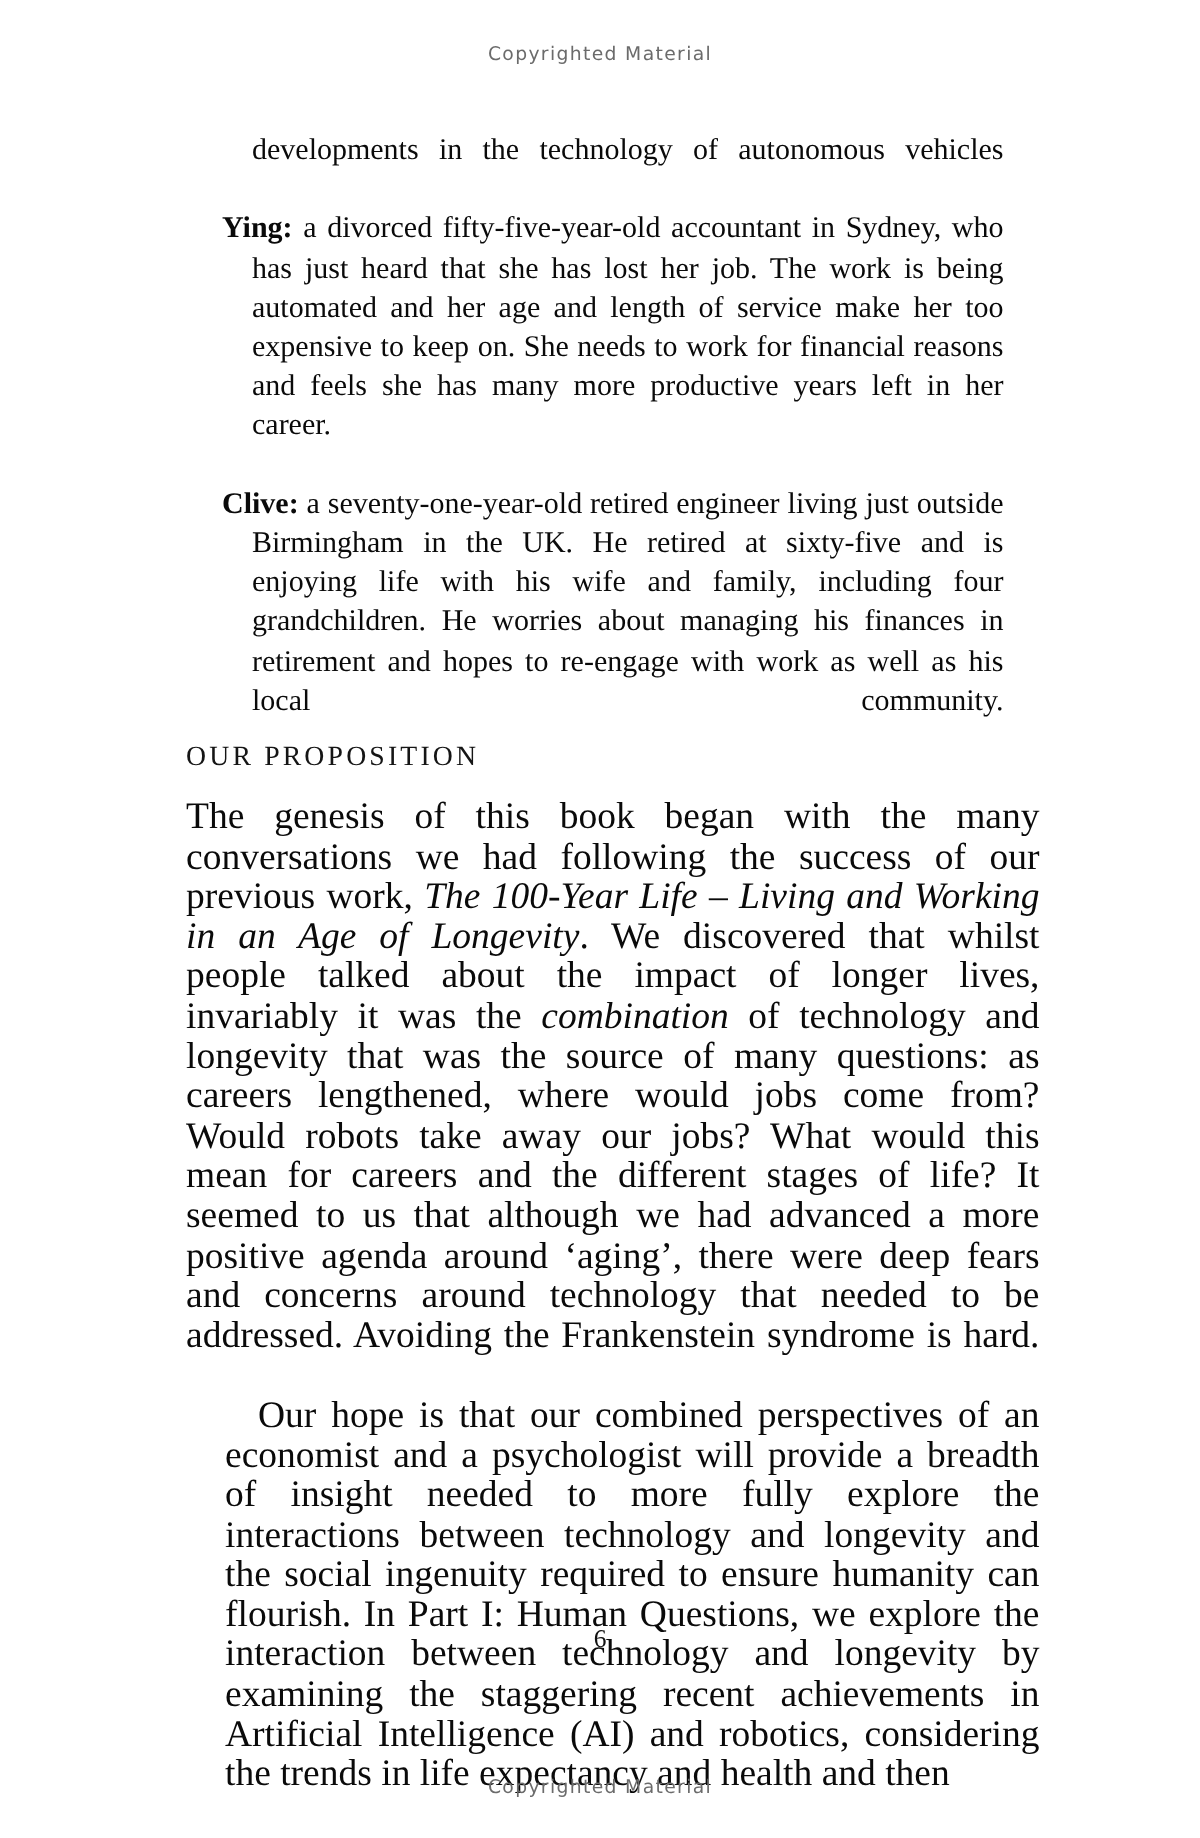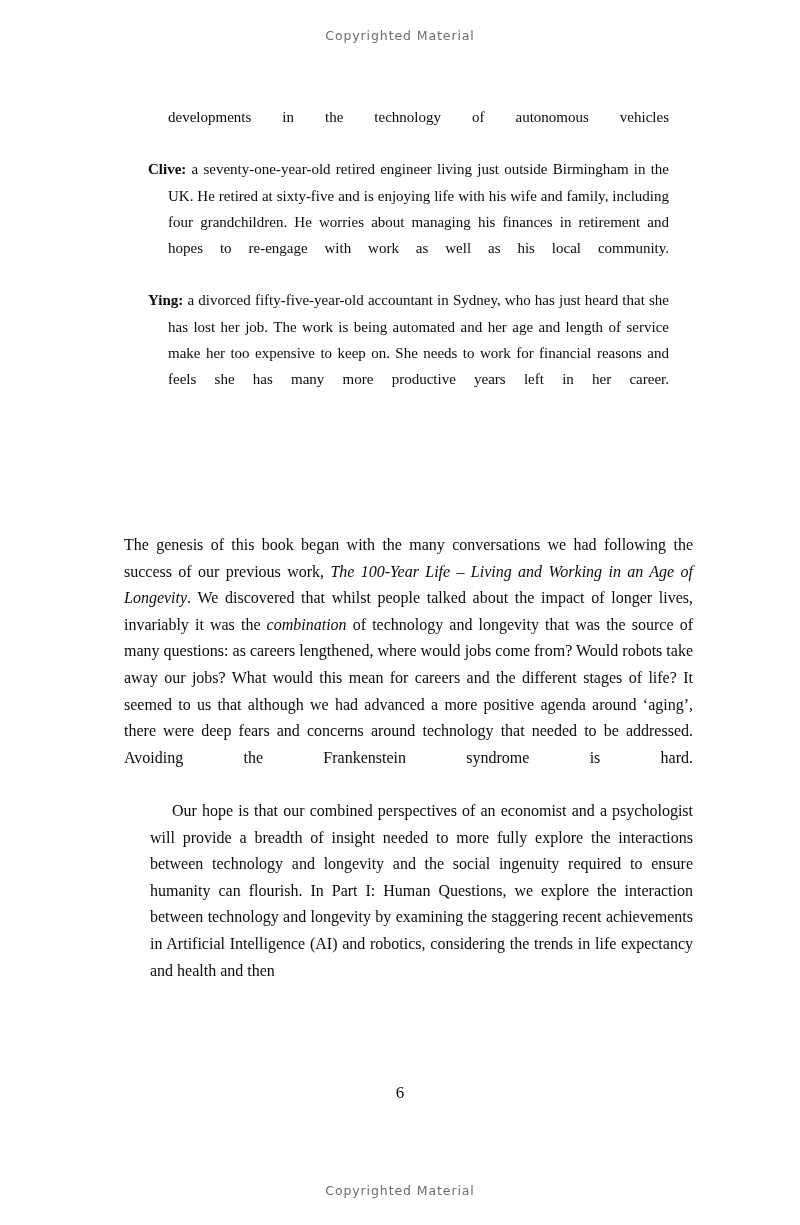--- a/index.html
+++ b/index.html
@@ -46,23 +46,23 @@
     top: 1083px;
     text-align: center;
     font-size: 17px;
     color: #111;
   }
 
   
   .cast-list {
     position: absolute;
     left: 148px;
-    top: 104px;
+    top: 87px;
     width: 521px;
-    font-size: 15px;
+    font-size: 20px;
     line-height: 26.2px;
     text-align: justify;
     text-justify: inter-word;
     -webkit-hyphens: none;
     hyphens: none;
   }
   .cast-item {
     padding-left: 20px;
     text-indent: -20px;
     margin: 0;
@@ -94,21 +94,21 @@
     margin: 0;
     white-space: nowrap;
   }
 
   
   .body-copy {
     position: absolute;
     left: 124px;
     top: 532px;
     width: 569px;
-    font-size: 16px;
+    font-size: 25px;
     line-height: 26.6px;
     text-align: justify;
     text-justify: inter-word;
     -webkit-hyphens: none;
     hyphens: none;
   }
   .body-copy p {
     margin: 0;
   }
   .body-copy p.indented {
@@ -130,27 +130,28 @@
 </head>
 <body>
 
 <div class="page">
 
   <div class="running-mark running-head">Copyrighted Material</div>
 
   <div class="cast-list">
     <p class="cast-item cont">developments in the technology of autonomous vehicles</p>
     <p class="cast-item">
-      <span class="who">Clive:</span><span> a seventy-one-year-old retired engineer living just outside Birmingham in the UK. He retired at sixty-five and is enjoying life with his wife and family, including four grandchildren. He worries about managing his finances in retirement and hopes to re-engage with work as well as his local community.</span>
+      <span class="who">Ying:</span><span> a divorced fifty-five-year-old accountant in Sydney, who has just heard that she has lost her job. The work is being automated and her age and length of service make her too expensive to keep on. She needs to work for financial reasons and feels she has many more productive years left in her career.</span>
     </p>
     <p class="cast-item">
-      <span class="who">Ying:</span><span> a divorced fifty-five-year-old accountant in Sydney, who has just heard that she has lost her job. The work is being automated and her age and length of service make her too expensive to keep on. She needs to work for financial reasons and feels she has many more productive years left in her career.</span>
+      <span class="who">Clive:</span><span> a seventy-one-year-old retired engineer living just outside Birmingham in the UK. He retired at sixty-five and is enjoying life with his wife and family, including four grandchildren. He worries about managing his finances in retirement and hopes to re-engage with work as well as his local community.</span>
     </p>
   </div>
 
+  <h2 class="section-heading">OUR PROPOSITION</h2>
 
   <div class="body-copy">
     <p>
       <span>The genesis of this book began with the many conversations we had following the success of our previous work, </span><em class="title-italic">The 100-Year Life – Living and Working in an Age of Longevity</em><span>. We discovered that whilst people talked about the impact of longer lives, invariably it was the </span><em class="word-italic">combination</em><span> of technology and longevity that was the source of many questions: as careers lengthened, where would jobs come from? Would robots take away our jobs? What would this mean for careers and the different stages of life? It seemed to us that although we had advanced a more positive agenda around ‘aging’, there were deep fears and concerns around technology that needed to be addressed. Avoiding the Frankenstein syndrome is hard.</span>
     </p>
     <p class="indented">
       <span>Our hope is that our combined perspectives of an economist and a psychologist will provide a breadth of insight needed to more fully explore the interactions between technology and longevity and the social ingenuity required to ensure humanity can flourish. In Part I: Human Questions, we explore the interaction between technology and longevity by examining the staggering recent achievements in Artificial Intelligence (AI) and robotics, considering the trends in life expectancy and health and then</span>
     </p>
   </div>
 

